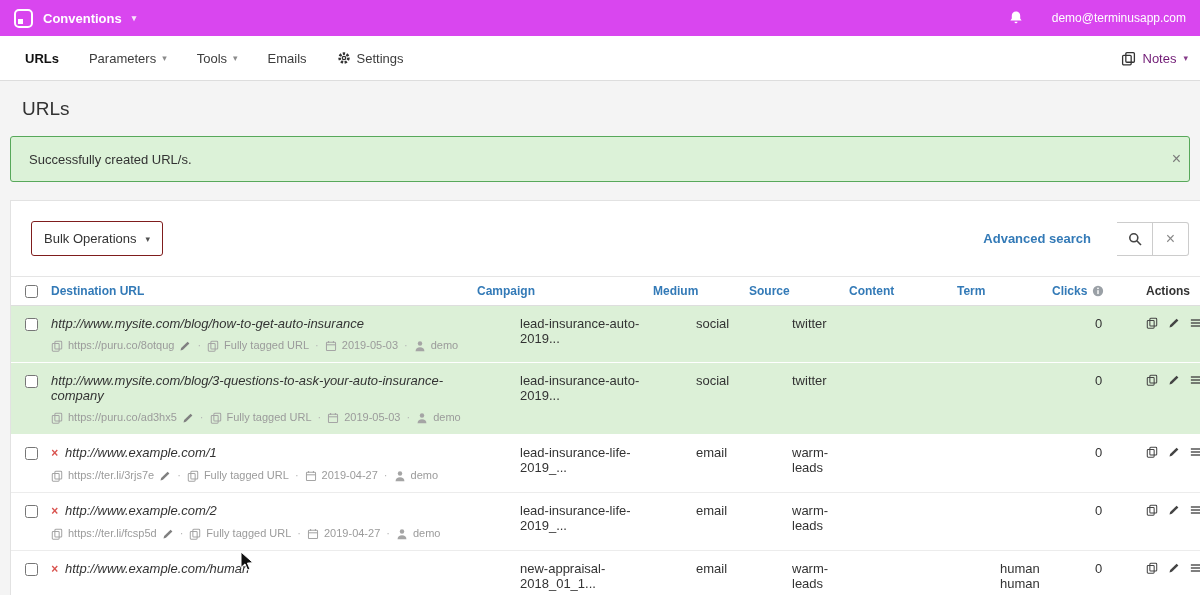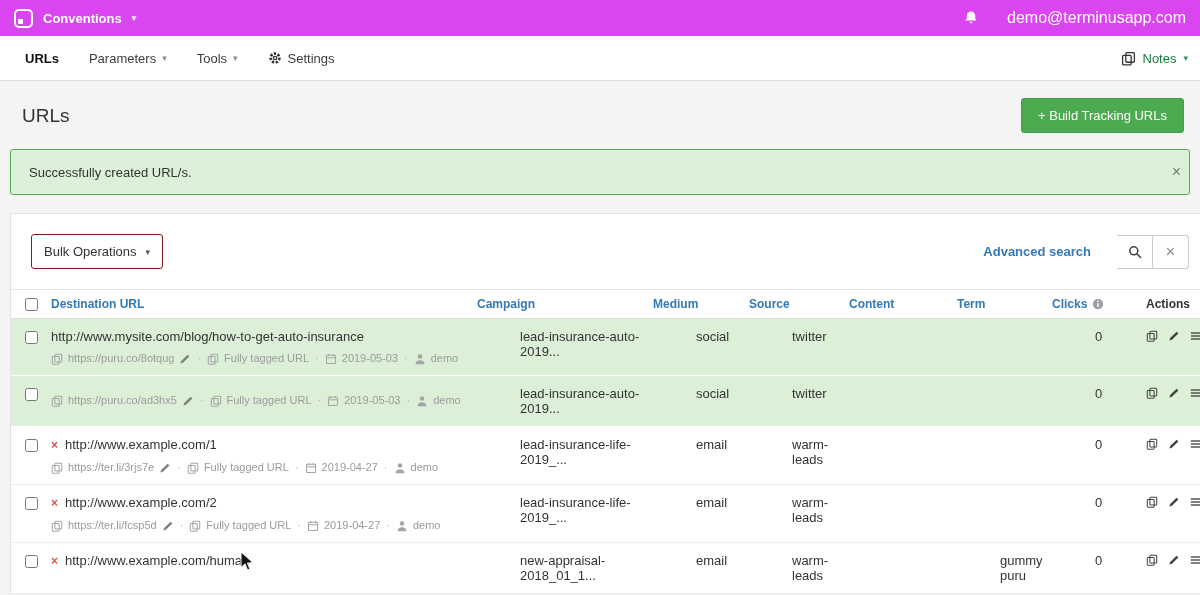--- a/index.html
+++ b/index.html
@@ -9,29 +9,29 @@
   button{font-family:inherit;cursor:pointer}
   input{font-family:inherit}
 
   
   .topbar{height:36px;background:#d946ef;color:#fff;display:flex;align-items:center;
     justify-content:space-between;padding:0 14px;}
   .brand{display:flex;align-items:center;gap:10px;font-size:13px;font-weight:bold;cursor:pointer;}
   .logo{width:19px;height:19px;border:2px solid #fff;border-radius:5px;position:relative;display:inline-block}
   .logo::after{content:"";position:absolute;left:2px;bottom:2px;width:5px;height:5px;background:#fff;}
   .caret{font-size:9px;opacity:.85}
-  .top-right{display:flex;align-items:center;gap:28px;font-size:16px;}
+  .top-right{display:flex;align-items:center;gap:28px;font-size:12px;}
   .top-right .acct{cursor:pointer}
 
   
   .nav2{height:45px;background:#fff;border-bottom:1px solid #ddd;display:flex;align-items:stretch;padding:0 10px;}
   .tab{padding:0 15px;display:flex;align-items:center;gap:6px;font-size:13px;color:#3c3c3c;cursor:pointer;}
   .tab.active{color:#111;font-weight:bold;}
   .tab .caret{color:#777}
-  .nav-right{margin-left:auto;display:flex;align-items:center;gap:7px;font-size:13px;color:#15803d;cursor:pointer;padding-right:2px;}
+  .nav-right{margin-left:auto;display:flex;align-items:center;gap:7px;font-size:13px;color:#701a75;cursor:pointer;padding-right:2px;}
 
   
   .page-head{display:flex;align-items:center;justify-content:space-between;padding:17px 22px 16px 22px;}
   .page-title{font-size:19px;font-weight:400;color:#333;}
   .build-btn{background:#4cab51;color:#fff;border:1px solid #449d49;border-radius:3px;
     font-size:13px;padding:9px 16px;margin-right:-6px;white-space:nowrap;}
 
   
   .alert{margin:0 10px 18px;background:#dcf2d8;border:1px solid #57a85a;border-radius:3px;height:46px;
     display:flex;align-items:center;justify-content:space-between;padding:0 18px;font-size:13px;color:#333;}
@@ -56,21 +56,21 @@
   .thead{border-top:1px solid #e5e5e5;border-bottom:1px solid #dedede;height:30px;align-items:center;
     font-size:12px;font-weight:bold;color:#337ab7;}
   .thead .c{padding-right:8px;cursor:pointer;display:flex;align-items:center;gap:5px;}
   .thead .actions-h{color:#333;cursor:default;}
   .checkcell{display:flex;justify-content:center;align-items:flex-start;}
   .thead .checkcell{align-items:center;}
   .trow{border-bottom:1px solid #ececec;padding:10px 0;align-items:start;font-size:13px;color:#333;}
   .trow.hl{background:#dcf0d7;border-bottom:1px solid #fff;}
   .trow .checkcell{padding-top:2px;}
   .dest{padding-right:10px;}
-  .dest-main{line-height:15px;display:flex;align-items:baseline;}
+  .dest-main{line-height:15px;display:flex;align-items:baseline;font-style:italic;}
   .invalid-x{color:#d9534f;font-weight:bold;font-size:12px;margin-right:7px;}
   .dest-sub{margin-top:7px;font-size:11px;color:#9b9b9b;display:flex;align-items:flex-end;gap:5px;line-height:14px;white-space:nowrap;overflow:hidden;}
   .dest-sub .ic{color:#a5a5a5;display:inline-flex;}
   .dest-sub .pencil{color:#808080;cursor:pointer;}
   .short{cursor:pointer;}
   .sep{color:#b5b5b5;margin:0 1px;}
   .cellv{padding-right:8px;line-height:15px;margin-left:43px;}
   .actions{display:flex;gap:10px;color:#444;padding-top:1px;}
   .actions .ic{cursor:pointer;display:inline-flex;}
   .svgic{width:12px;height:12px;display:inline-block;}
@@ -103,20 +103,23 @@
   </div>
   <div class="tab">
     <span>Parameters</span>
     <span class="caret">▾</span>
   </div>
   <div class="tab">
     <span>Tools</span>
     <span class="caret">▾</span>
   </div>
   <div class="tab">
+    <span>Emails</span>
+  </div>
+  <div class="tab">
     <span style="display:inline-flex;">
       <svg width="14" height="14" viewBox="0 0 14 14" fill="none" stroke="#333">
           <circle cx="7" cy="7" r="4.4" stroke-width="2.6" stroke-dasharray="2.3 1.5"></circle>
           <circle cx="7" cy="7" r="1.7" stroke-width="1.3"></circle>
         </svg>
     </span>
     <span>Settings</span>
   </div>
   <div class="nav-right">
     <span style="display:inline-flex;">
@@ -125,23 +128,20 @@
           <rect x="1.5" y="4" width="8" height="9" rx="1"></rect>
         </svg>
     </span>
     <span>Notes</span>
     <span class="caret">▾</span>
   </div>
 </div>
 
 <div class="page-head">
   <div class="page-title">URLs</div>
-  <button class="build-btn">
-    <span>+ Build Tracking URLs</span>
-  </button>
 </div>
 
 <div class="alert">
   <span>Successfully created URL/s.</span>
   <span class="alert-close">×</span>
 </div>
 
 <div class="card">
 
   <div class="toolbar">
@@ -282,20 +282,24 @@
             </svg>
       </span>
     </div>
   </div>
 
   <div class="grid trow hl">
     <div class="checkcell">
           <input type="checkbox" style="">
         </div>
     <div class="dest">
+      <div class="dest-main">
+
+        <span class="dest-url">http://www.mysite.com/blog/3-questions-to-ask-your-auto-insurance-company</span>
+      </div>
       <div class="dest-sub">
         <span class="ic">
           <svg class="svgic" viewBox="0 0 14 14" fill="none" stroke="currentColor" stroke-width="1.2">
                 <rect x="4.5" y="1.5" width="8" height="9" rx="1"></rect>
                 <rect x="1.5" y="4" width="8" height="9" rx="1"></rect>
               </svg>
         </span>
         <span class="short">https://puru.co/ad3hx5</span>
         <span class="ic pencil">
           <svg class="svgic" viewBox="0 0 14 14" fill="currentColor">
@@ -525,21 +529,21 @@
       <div class="dest-main">
         <span class="invalid-x">×</span>
         <span class="dest-url">http://www.example.com/human</span>
       </div>
 
     </div>
     <div class="cellv camp">new-appraisal-2018_01_1...</div>
     <div class="cellv med">email</div>
     <div class="cellv src">warm-leads</div>
     <div class="cellv cont"></div>
-    <div class="cellv term">gummy puru</div>
+    <div class="cellv term">human human</div>
     <div class="cellv clicks">0</div>
     <div class="actions">
       <span class="ic">
         <svg class="svgic" viewBox="0 0 14 14" fill="none" stroke="currentColor" stroke-width="1.2">
               <rect x="4.5" y="1.5" width="8" height="9" rx="1"></rect>
               <rect x="1.5" y="4" width="8" height="9" rx="1"></rect>
             </svg>
       </span>
       <span class="ic">
         <svg class="svgic" viewBox="0 0 14 14" fill="currentColor">

